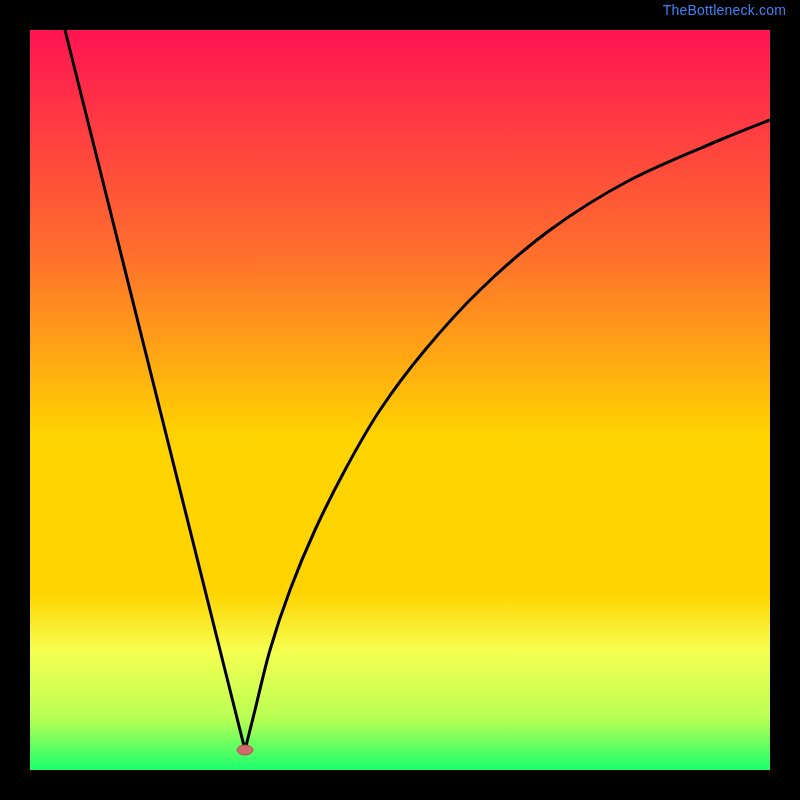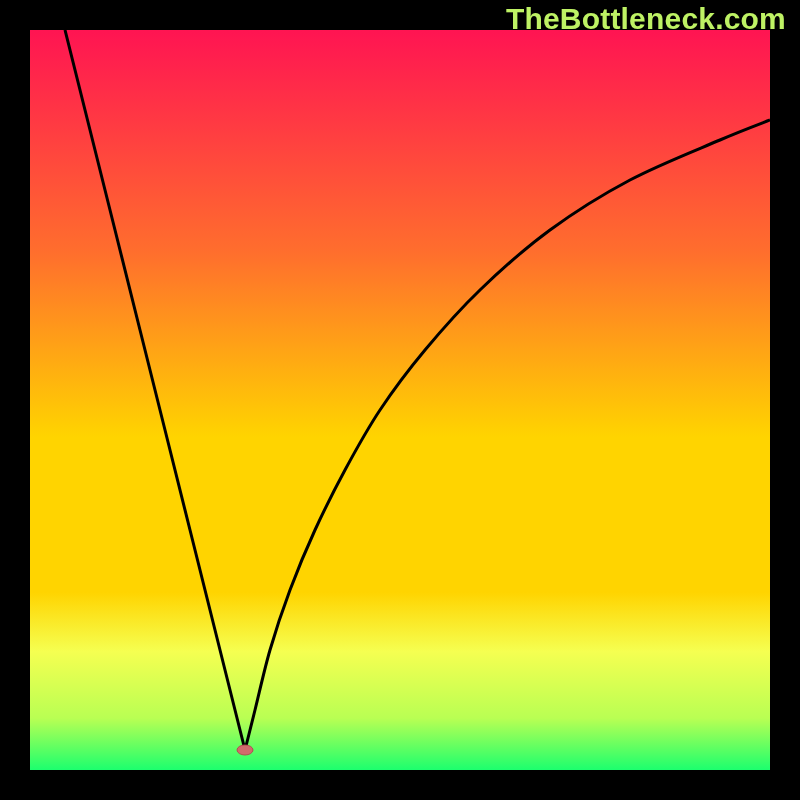--- a/index.html
+++ b/index.html
@@ -13,23 +13,23 @@
   }
   .wrap {
     position: relative;
     width: 800px;
     height: 800px;
   }
   .site-label {
     position: absolute;
     top: 2px;
     right: 14px;
-    color: #bef264;
-    font-size: 30px;
-    font-weight: 700;
+    color: #3b82f6;
+    font-size: 14px;
+    font-weight: 400;
     letter-spacing: 0.2px;
     user-select: none;
   }
   .plot-area {
     position: absolute;
     left: 30px;
     top: 30px;
     width: 740px;
     height: 740px;
     overflow: hidden;

